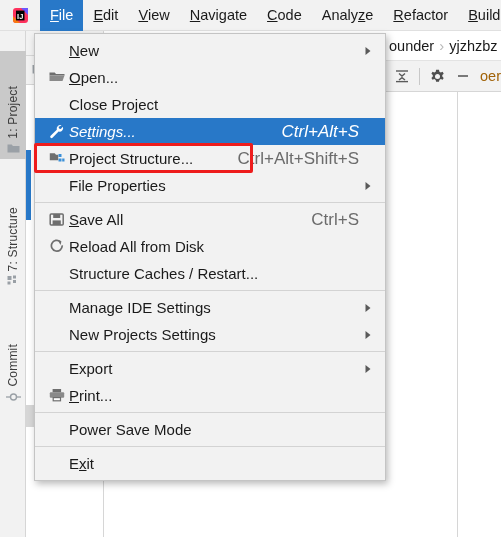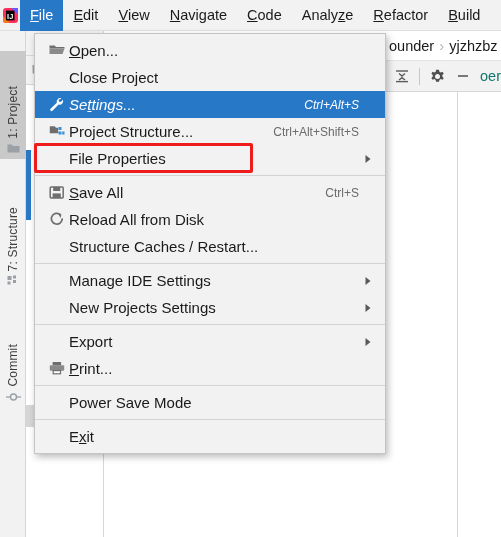--- a/index.html
+++ b/index.html
@@ -17,21 +17,21 @@
   }
 
   
   .menubar {
     position: absolute; left: 0; top: 0; width: 501px; height: 31px;
     background: #f2f2f2;
     border-bottom: 1px solid #e0e0e0;
     display: flex; align-items: center;
   }
   .ij-logo {
-    width: 20px; height: 31px;
+    width: 40px; height: 31px;
     display: flex; align-items: center; justify-content: center;
     flex: 0 0 auto;
   }
   .ij-logo svg { display: block; }
   .menubar-item {
     height: 31px; padding: 0 10px;
     display: flex; align-items: center;
     font-size: 14.5px; color: #1a1a1a;
     white-space: nowrap;
   }
@@ -95,21 +95,21 @@
   .crumb-sep { color: #b8b8b8; margin: 0 5px; font-size: 15px; }
   .edtoolbar {
     position: absolute; left: 104px; top: 60px; width: 397px; height: 32px;
     background: #f2f2f2; border-top: 1px solid #e3e3e3;
     border-bottom: 1px solid #d6d6d6;
     display: flex; align-items: center;
   }
   .edtoolbar .spacer { flex: 1 1 auto; }
   .tb-icon { width: 26px; height: 32px; display: flex; align-items: center; justify-content: center; }
   .tb-div { width: 1px; height: 17px; background: #c8c8c8; margin: 0 4px; }
-  .tb-text { font-size: 14.5px; color: #0f766e; padding-left: 4px; }
+  .tb-text { font-size: 14.5px; color: #a16207; padding-left: 4px; }
   .pathline {
     position: absolute; left: 104px; top: 97px; width: 397px; height: 26px;
     font-size: 14.5px; color: #8a8a8a;
     display: flex; align-items: center;
     white-space: nowrap; overflow: hidden;
   }
   .editorbody {
     position: absolute; left: 104px; top: 123px; width: 397px; height: 414px;
     background: #ffffff;
   }
@@ -147,21 +147,21 @@
     font-size: 15px; color: #1a1a1a;
     white-space: nowrap;
   }
   .mi.sel { background: #2878c8; color: #ffffff; font-style: italic; }
   .mi .mi-icon {
     width: 24px; flex: 0 0 24px;
     display: flex; align-items: center; justify-content: center;
   }
   .mi .mi-label { flex: 1 1 auto; }
   .mi .mi-shortcut {
-    color: #6b6b6b; font-size: 12px; padding-left: 18px; padding-right: 2px;
+    color: #6b6b6b; font-size: 17px; padding-left: 18px; padding-right: 2px;
   }
   .mi.sel .mi-shortcut { color: #ffffff; }
   .mi .mi-arrow {
     width: 14px; flex: 0 0 14px;
     display: flex; align-items: center; justify-content: center;
   }
   .mi u { text-decoration: underline; text-underline-offset: 1px; }
   .msep { height: 1px; background: #d3d3d3; margin: 3px 0; }
 
   .redbox {
@@ -289,20 +289,29 @@
     <div class="tb-text">oer</div>
   </div>
 
   <div class="pathline">de\yjzqtbhzpl</div>
 
   <div class="editorbody"></div>
   <div class="rightpane-border"></div>
 
   <div class="menu" id="file-menu">
       <div class="mi">
+        <span class="mi-icon"></span>
+        <span class="mi-label"><u>N</u>ew</span>
+        <span class="mi-arrow">
+          <svg width="8" height="10" viewBox="0 0 8 10">
+            <path d="M1.5 1 L6.5 5 L1.5 9 Z" fill="#5a5a5a"></path>
+          </svg>
+        </span>
+      </div>
+      <div class="mi">
         <span class="mi-icon">
           <svg width="16" height="15" viewBox="0 0 16 15">
             <path d="M0.5 2.5 h5.2 l1.3 1.6 h8.5 v1.4 h-15 z" fill="#6e6e6e"></path>
             <path d="M0.5 5.5 h15 l-2 5.6 h-13 z" fill="#8a8a8a"></path>
           </svg>
         </span>
         <span class="mi-label"><u>O</u>pen...</span>
         <span class="mi-arrow"></span>
       </div>
       <div class="mi">

